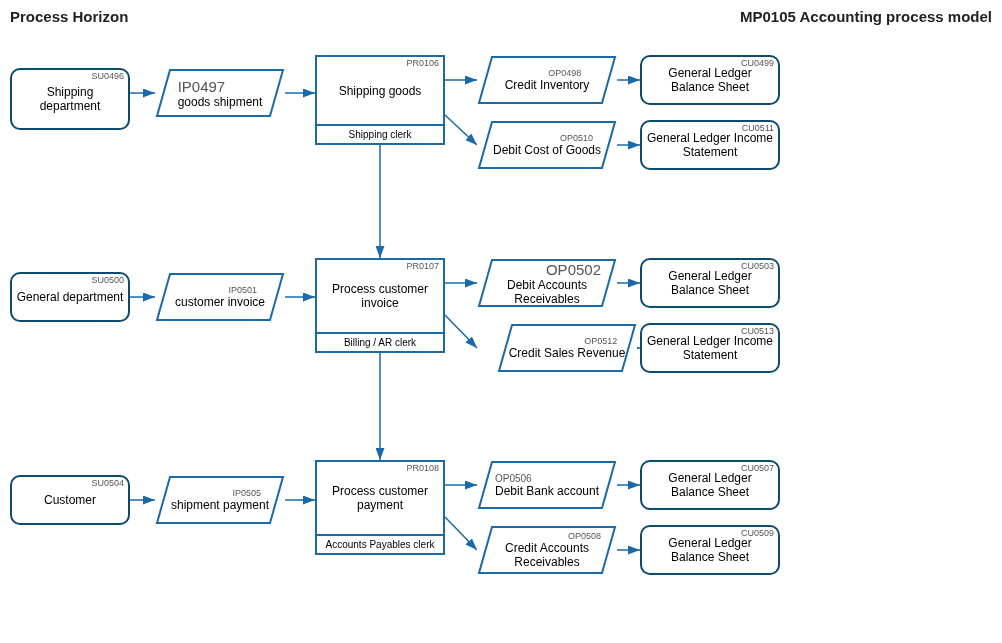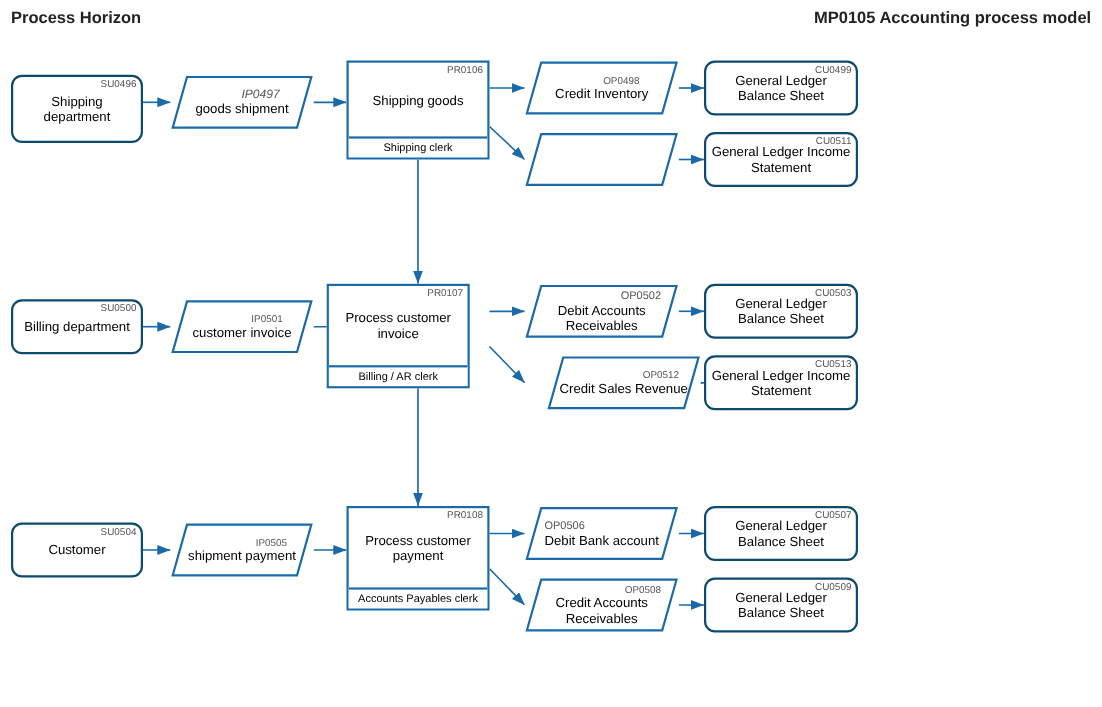--- a/index.html
+++ b/index.html
@@ -163,21 +163,21 @@
 <div class="box-rounded" style="left:10px;top:68px;width:120px;height:62px;">
   <span class="code-label">SU0496</span>
   <span>Shipping department</span>
 </div>
 
 <div class="box-parallelogram" style="left:155px;top:68px;width:130px;height:50px;">
   <svg viewBox="0 0 130 50" preserveAspectRatio="none">
     <polygon points="15,2 128,2 115,48 2,48" fill="white" stroke="#1a6aaa" stroke-width="2"></polygon>
   </svg>
   <span class="label">
-    <span style="font-size:11px;color:#555;display:block;text-align:right;padding-right:8px;font-style:italic;">IP0497</span>
+    <span style="font-size:15px;color:#555;display:block;text-align:left;padding-right:8px;">IP0497</span>
     <span>goods shipment</span>
   </span>
 </div>
 
 <div class="box-process" style="left:315px;top:55px;width:130px;height:90px;">
   <span class="code-label">PR0106</span>
   <div class="process-body">Shipping goods</div>
   <div class="process-lane">Shipping clerk</div>
 </div>
 
@@ -193,54 +193,58 @@
 
 <div class="box-rounded" style="left:640px;top:55px;width:140px;height:50px;">
   <span class="code-label">CU0499</span>
   <span>General Ledger Balance Sheet</span>
 </div>
 
 <div class="box-parallelogram" style="left:477px;top:120px;width:140px;height:50px;">
   <svg viewBox="0 0 140 50" preserveAspectRatio="none">
     <polygon points="15,2 138,2 125,48 2,48" fill="white" stroke="#1a6aaa" stroke-width="2"></polygon>
   </svg>
+  <span class="label">
+    <span style="font-size:9px;color:#555;display:block;text-align:right;padding-right:8px;">OP0510</span>
+    <span>Debit Cost of Goods</span>
+  </span>
 </div>
 
 <div class="box-rounded" style="left:640px;top:120px;width:140px;height:50px;">
   <span class="code-label">CU0511</span>
   <span>General Ledger Income Statement</span>
 </div>
 
 <div class="box-rounded" style="left:10px;top:272px;width:120px;height:50px;">
   <span class="code-label">SU0500</span>
-  <span>Billing department</span>
+  <span>General department</span>
 </div>
 
 <div class="box-parallelogram" style="left:155px;top:272px;width:130px;height:50px;">
   <svg viewBox="0 0 130 50" preserveAspectRatio="none">
     <polygon points="15,2 128,2 115,48 2,48" fill="white" stroke="#1a6aaa" stroke-width="2"></polygon>
   </svg>
   <span class="label">
     <span style="font-size:9px;color:#555;display:block;text-align:right;padding-right:8px;">IP0501</span>
     <span>customer invoice</span>
   </span>
 </div>
 
-<div class="box-process" style="left:297px;top:258px;width:130px;height:95px;">
+<div class="box-process" style="left:315px;top:258px;width:130px;height:95px;">
   <span class="code-label">PR0107</span>
   <div class="process-body">Process customer invoice</div>
   <div class="process-lane">Billing / AR clerk</div>
 </div>
 
 <div class="box-parallelogram" style="left:477px;top:258px;width:140px;height:50px;">
   <svg viewBox="0 0 140 50" preserveAspectRatio="none">
     <polygon points="15,2 138,2 125,48 2,48" fill="white" stroke="#1a6aaa" stroke-width="2"></polygon>
   </svg>
   <span class="label">
-    <span style="font-size:10px;color:#555;display:block;text-align:right;padding-right:8px;">OP0502</span>
+    <span style="font-size:15px;color:#555;display:block;text-align:right;padding-right:8px;">OP0502</span>
     <span>Debit Accounts Receivables</span>
   </span>
 </div>
 
 <div class="box-rounded" style="left:640px;top:258px;width:140px;height:50px;">
   <span class="code-label">CU0503</span>
   <span>General Ledger Balance Sheet</span>
 </div>
 
 <div class="box-parallelogram" style="left:497px;top:323px;width:140px;height:50px;">

